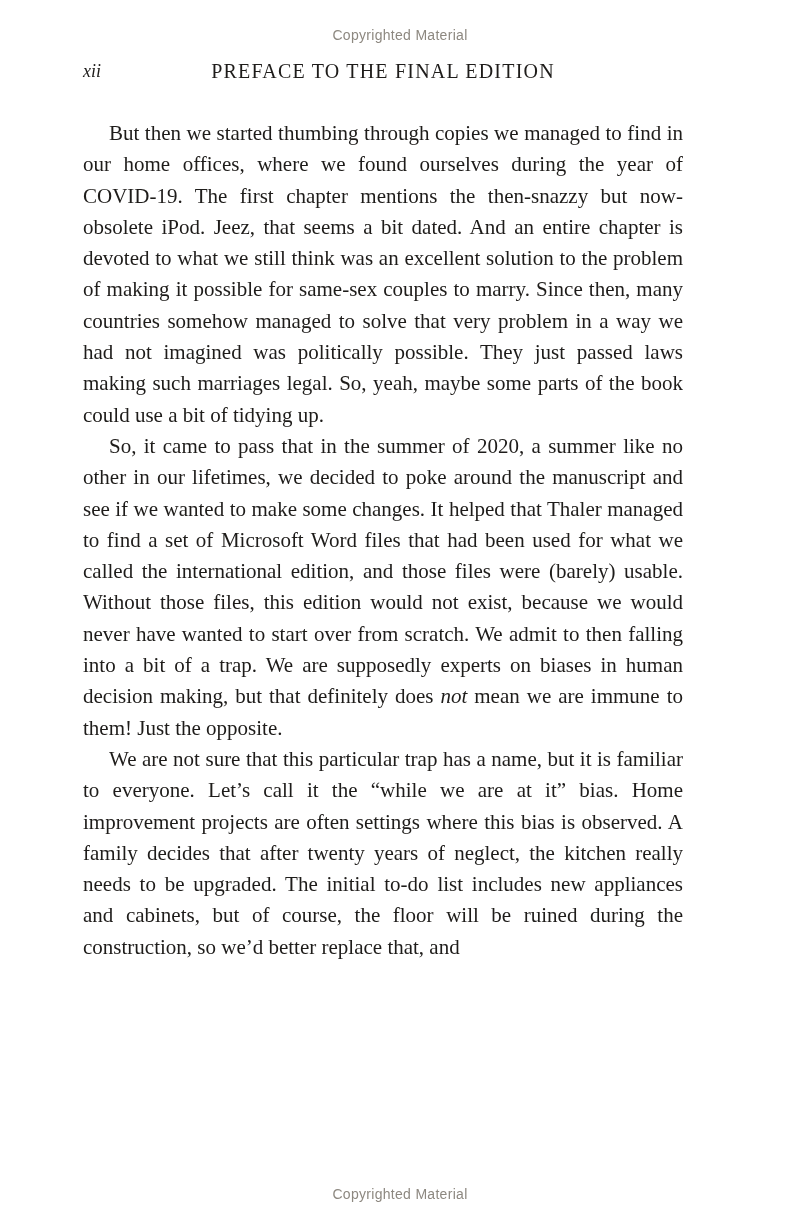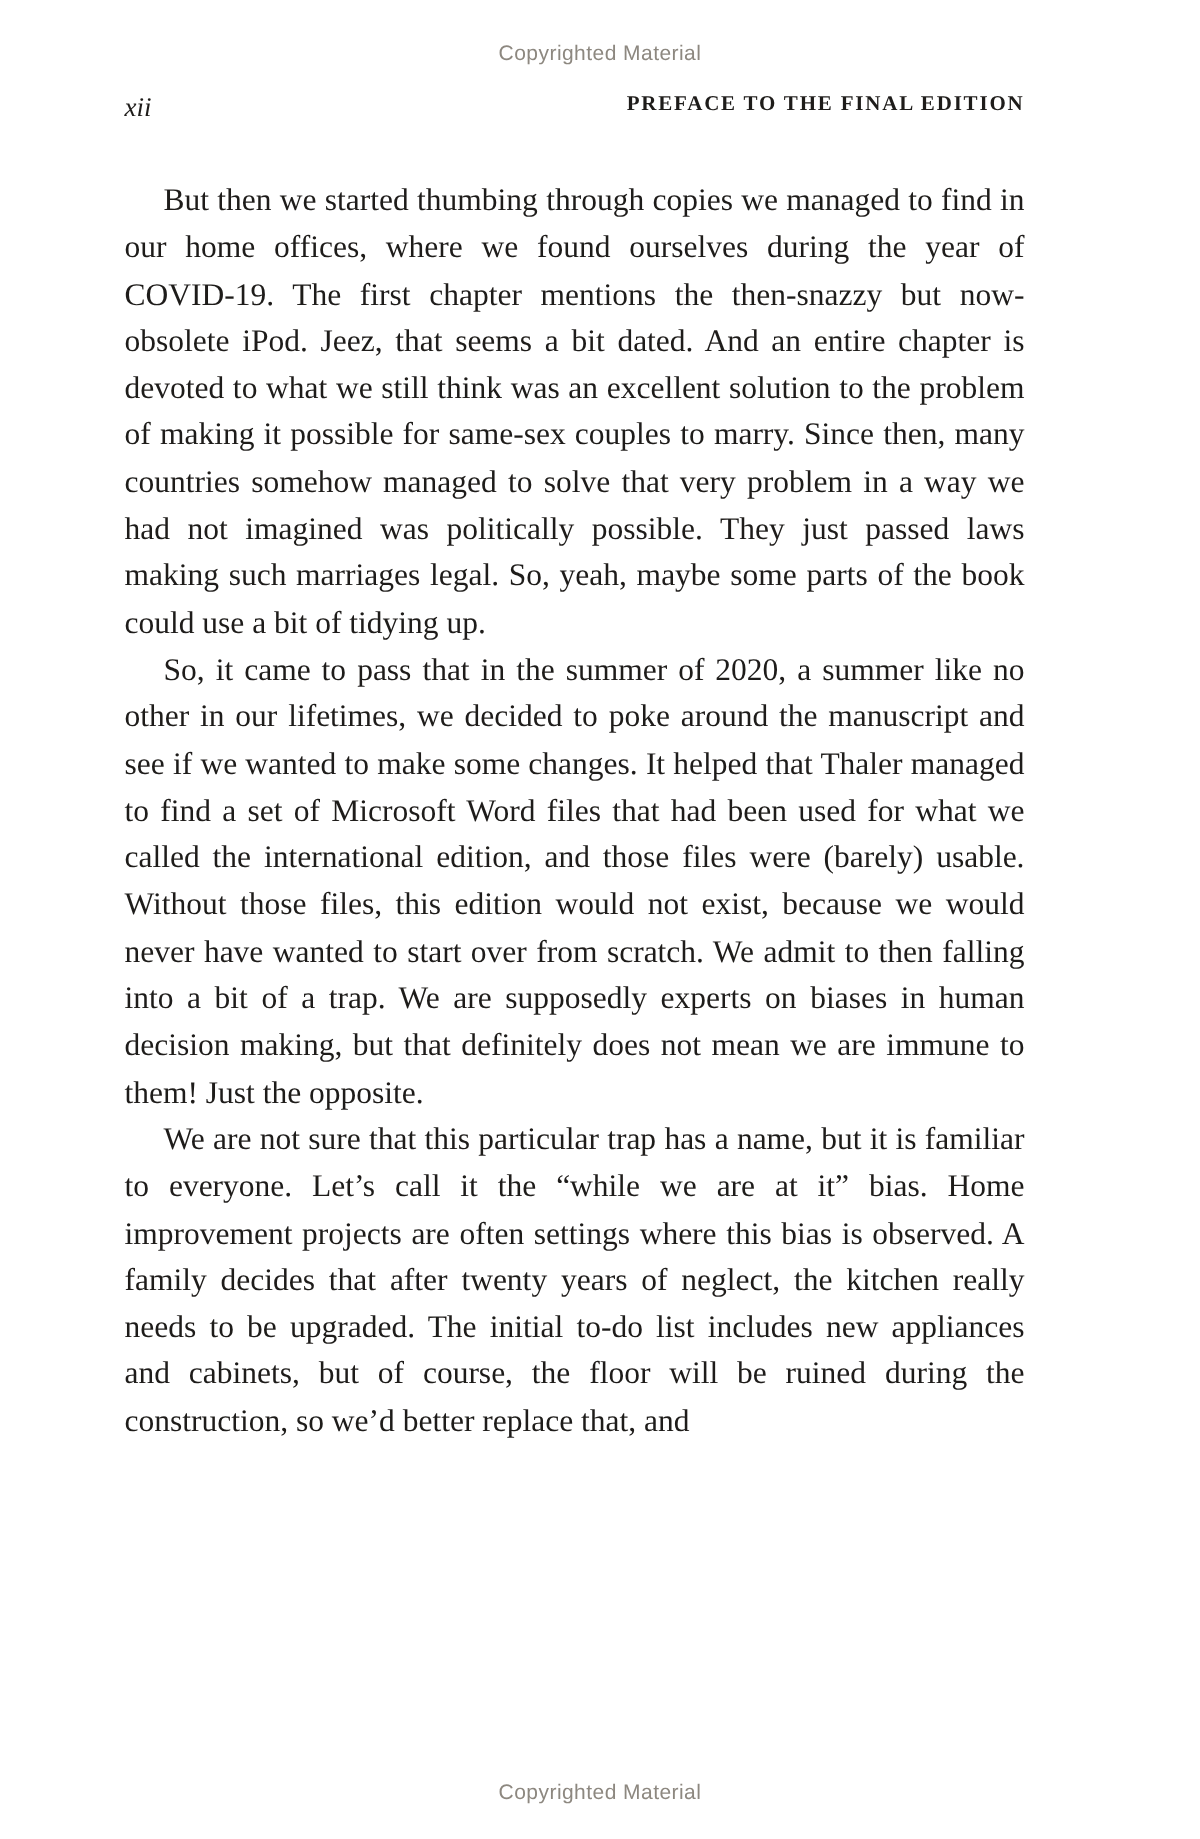--- a/index.html
+++ b/index.html
@@ -31,50 +31,51 @@
   .copyright.bottom { bottom: 24px; }
 
   .content-col {
     position: absolute;
     left: 83px;
     width: 600px;
     top: 60px;
   }
   .header {
     position: relative;
-    text-align: right;
+    text-align: center;
     height: 24px;
     color: var(--body-color, #1e1c1a);
   }
   .pagenum {
     position: absolute;
     left: 0;
     top: 1px;
     font-style: italic;
     font-size: 18px;
   }
   .running-title {
-    font-weight: bold;
-    font-size: 14px;
+    font-weight: normal;
+    font-size: 20px;
     letter-spacing: 1.2px;
   }
   .body-text {
     margin-top: 34px;
     color: var(--body-color, #1e1c1a);
     font-size: 21px;
     line-height: 31.3px;
     text-align: justify;
   }
   .body-text p {
     margin: 0;
   }
   .body-text p.indent {
     text-indent: 26px;
   }
   .italic {
+    font-style: italic;
   }
 </style>
 </head>
 <body>
 
 <div class="page">
 
   <div class="copyright top">Copyrighted Material</div>
 
   <div class="content-col">

